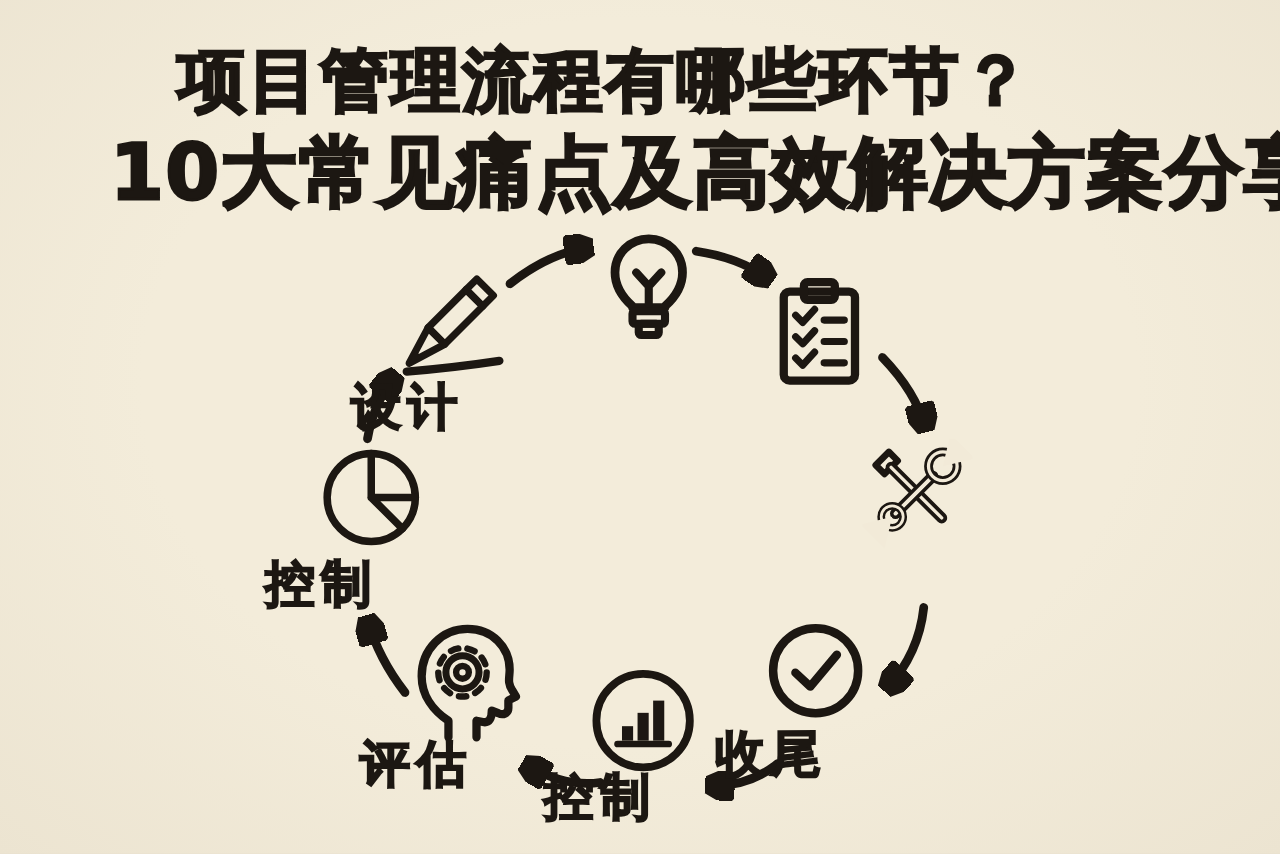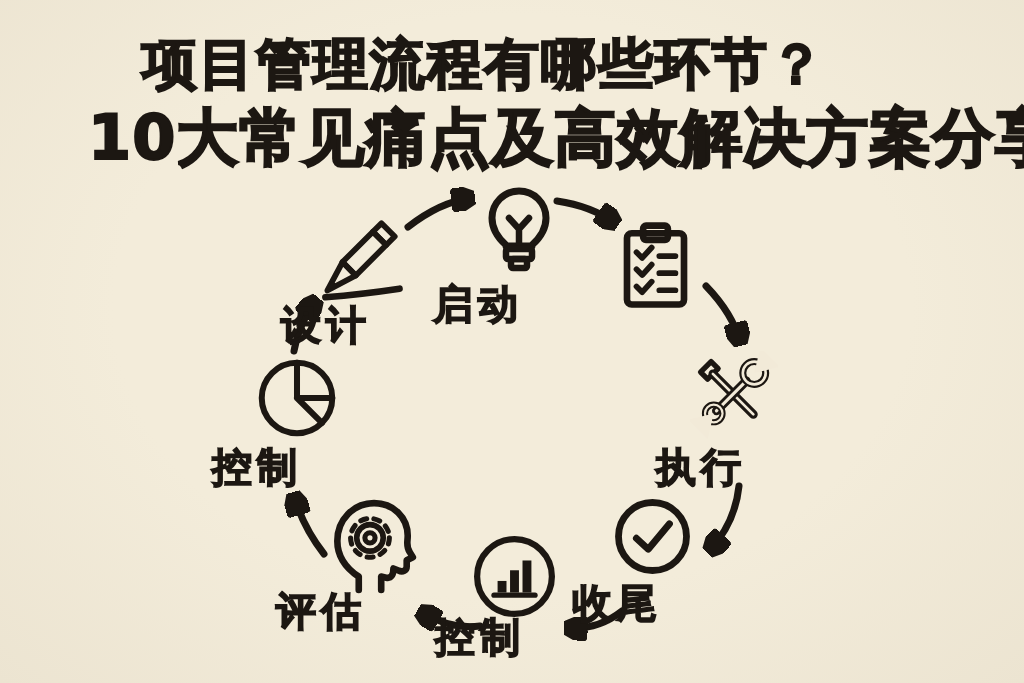--- a/index.html
+++ b/index.html
@@ -51,21 +51,20 @@
   </svg>
 
   <div class="stage-icon" style="left:469px;top:182px;width:100px;height:100px;">
     <svg viewBox="0 0 100 100">
       <path class="ico" stroke-width="7" d="M37 63 C28 55 23 47 23 36 C23 21 35 9 50 9 C65 9 77 21 77 36 C77 47 72 55 63 63 L63 64 L37 64 Z"></path>
       <path class="ico" stroke-width="6.5" d="M40 36 L50 47 L60 36 M50 47 L50 61"></path>
       <rect class="ico" stroke-width="6.5" x="37" y="67" width="26" height="10" rx="2"></rect>
       <rect class="ico" stroke-width="6.5" x="42" y="77" width="16" height="9" rx="2"></rect>
     </svg>
   </div>
-  <div class="stage-label" style="left:433px;top:277px;">启动</div>
 
   <div class="stage-icon" style="left:608px;top:219px;width:95px;height:95px;">
     <svg viewBox="0 0 100 100">
       <rect class="ico" stroke-width="7" x="20" y="15" width="60" height="75" rx="5"></rect>
       <rect class="ico" stroke-width="7" x="37" y="7" width="26" height="15" rx="3" fill="#f2ead8"></rect>
       <path class="ico" stroke-width="6" d="M30 35 l6 6 l10 -11 M54 39 H71"></path>
       <path class="ico" stroke-width="6" d="M30 53 l6 6 l10 -11 M54 57 H71"></path>
       <path class="ico" stroke-width="6" d="M30 71 l6 6 l10 -11 M54 75 H71"></path>
     </svg>
   </div>
@@ -78,21 +77,20 @@
       <line class="ico" stroke-width="10" x1="64" y1="34" x2="30" y2="68"></line>
       <line x1="64" y1="34" x2="30" y2="68" stroke="#f2ead8" stroke-width="3.5" stroke-linecap="round"></line>
       <circle class="ico" stroke-width="8" cx="73" cy="25" r="13"></circle>
       <circle cx="73" cy="25" r="13" fill="none" stroke="#f2ead8" stroke-width="3"></circle>
       <polygon points="73,25 102,18 80,-4" fill="#f2ead8" stroke="none"></polygon>
       <circle class="ico" stroke-width="7" cx="27" cy="71" r="10"></circle>
       <circle cx="27" cy="71" r="10" fill="none" stroke="#f2ead8" stroke-width="2.5"></circle>
       <polygon points="27,71 -2,78 20,100" fill="#f2ead8" stroke="none"></polygon>
     </svg>
   </div>
-  <div class="stage-label" style="left:656px;top:440px;">执行</div>
 
   <div class="stage-icon" style="left:610px;top:494px;width:85px;height:85px;">
     <svg viewBox="0 0 100 100">
       <circle class="ico" stroke-width="8" cx="50" cy="50" r="40"></circle>
       <path class="ico" stroke-width="8" d="M31 52 L45 65 L70 35"></path>
     </svg>
   </div>
   <div class="stage-label" style="left:572px;top:576px;">收尾</div>
 
   <div class="stage-icon" style="left:470px;top:532px;width:89px;height:89px;">
@@ -107,21 +105,21 @@
   <div class="stage-label" style="left:435px;top:610px;">控制</div>
 
   <div class="stage-icon" style="left:320px;top:494px;width:102px;height:102px;">
     <svg viewBox="0 0 100 100">
       <path class="ico" stroke-width="6.5" d="M38 94 L38 81 C26 73 17 61 17 46 C17 25 33 9 53 9 C72 9 86 23 86 41 C86 47 84 51 88 57 L91 62 L85 65 L85 71 C85 75 81 77 77 75 L72 73 C72 79 70 83 65 82 L60 81 L60 94"></path>
       <circle class="ico" stroke-width="5" cx="49" cy="43" r="19" stroke-dasharray="6 7.27"></circle>
       <circle class="ico" stroke-width="5.5" cx="49" cy="43" r="13"></circle>
       <circle class="ico" stroke-width="5" cx="49" cy="43" r="5"></circle>
     </svg>
   </div>
-  <div class="stage-label" style="left:276px;top:584px;">评估</div>
+  <div class="stage-label" style="left:288px;top:584px;">评估</div>
 
   <div class="stage-icon" style="left:254px;top:355px;width:86px;height:86px;">
     <svg viewBox="0 0 100 100">
       <circle class="ico" stroke-width="7" cx="50" cy="50" r="41"></circle>
       <path class="ico" stroke-width="7" d="M50 9 L50 50 L91 50 M50 50 L79 79"></path>
     </svg>
   </div>
   <div class="stage-label" style="left:212px;top:440px;">控制</div>
 
   <div class="stage-icon" style="left:314px;top:207px;width:95px;height:95px;">

